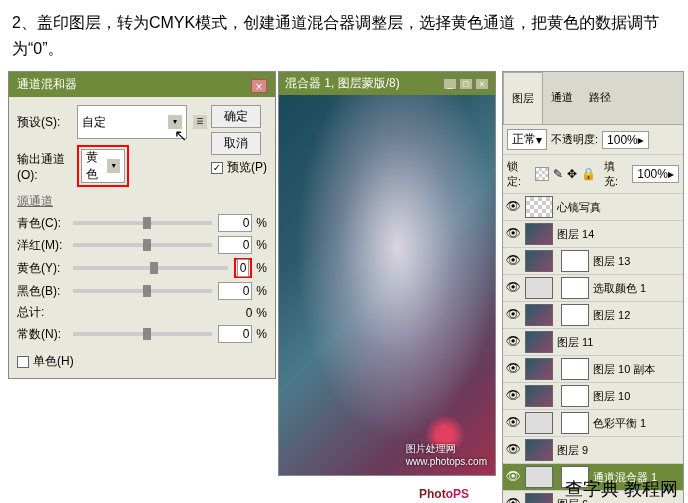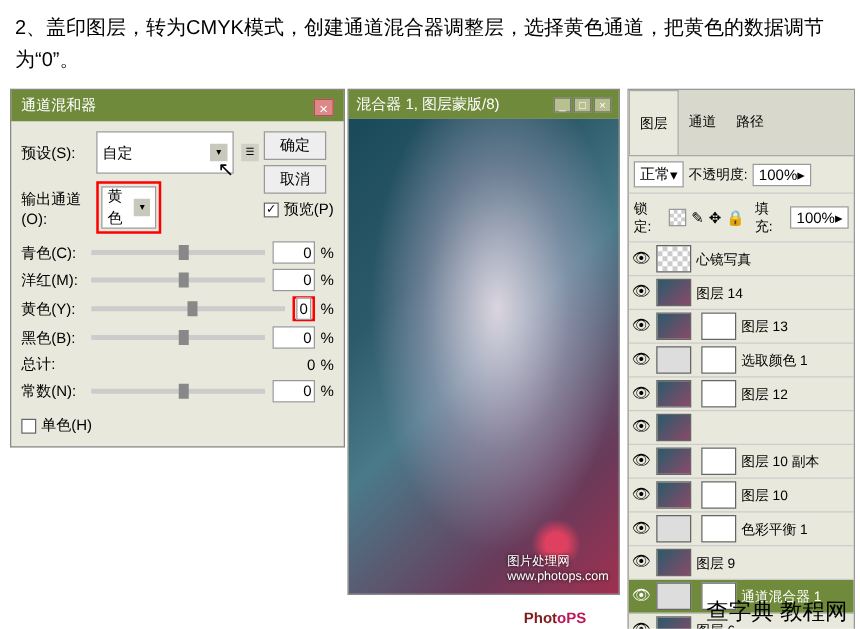--- a/index.html
+++ b/index.html
@@ -91,20 +91,21 @@
       <div class="row">
         <label>输出通道(O):</label>
         <span class="redbox">
           <div class="dropdown" style="width:44px;flex:none">
             <span>黄色</span>
             <span class="dd-arrow">▾</span>
           </div>
         </span>
       </div>
 
+      <div class="section-label">源通道</div>
 
       <div class="slider-row">
         <label>青色(C):</label>
         <div class="slider">
             <div class="slider-thumb" style="left:50%"></div>
           </div>
         <span class="num-input">0</span>
         <span class="pct">%</span>
       </div>
 
@@ -236,20 +237,21 @@
         </div>
         <div class="layer-item">
           <span class="eye">👁</span>
           <span class="thumb " style="background: linear-gradient(135deg, rgb(42, 90, 106), rgb(138, 74, 106));"></span>
           <span class="thumb mask"></span>
           <span class="layer-name">图层 12</span>
         </div>
         <div class="layer-item">
           <span class="eye">👁</span>
           <span class="thumb " style="background: linear-gradient(135deg, rgb(42, 90, 106), rgb(138, 74, 106));"></span>
+          <span class="layer-name">图层 11</span>
         </div>
         <div class="layer-item">
           <span class="eye">👁</span>
           <span class="thumb " style="background: linear-gradient(135deg, rgb(42, 90, 106), rgb(138, 74, 106));"></span>
           <span class="thumb mask"></span>
           <span class="layer-name">图层 10 副本</span>
         </div>
         <div class="layer-item">
           <span class="eye">👁</span>
           <span class="thumb " style="background: linear-gradient(135deg, rgb(42, 90, 106), rgb(138, 74, 106));"></span>

